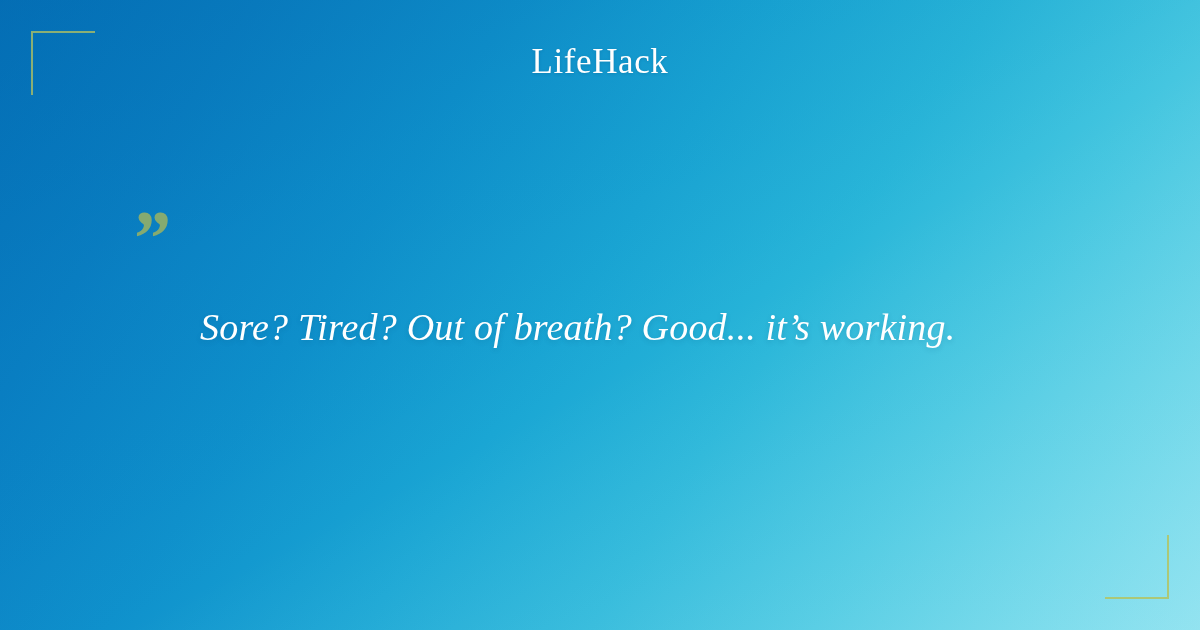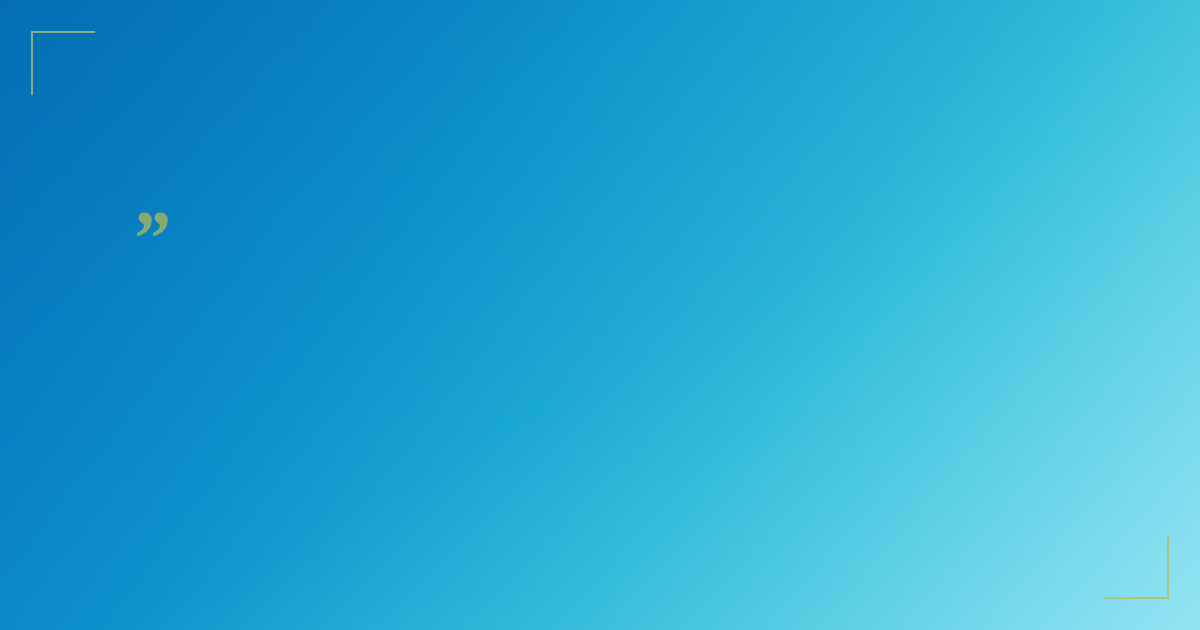--- a/index.html
+++ b/index.html
@@ -116,22 +116,26 @@
     letter-spacing: 0.2px;
     white-space: nowrap;
     text-shadow: 0 2px 5px rgba(0, 78, 120, 0.20);
   }
 </style>
 </head>
 <body>
 
 <div id="card">
 
+  <div id="brand">
+    <span class="logo-text">LifeHack</span>
+  </div>
 
   <div class="corner tl"></div>
 
   <div class="corner br"></div>
 
   <div id="quote-block">
     <div id="quote-mark">”</div>
+    <div id="quote-text">Sore? Tired? Out of breath? Good... it’s working.</div>
   </div>
 
 </div>
 
 </body></html>

